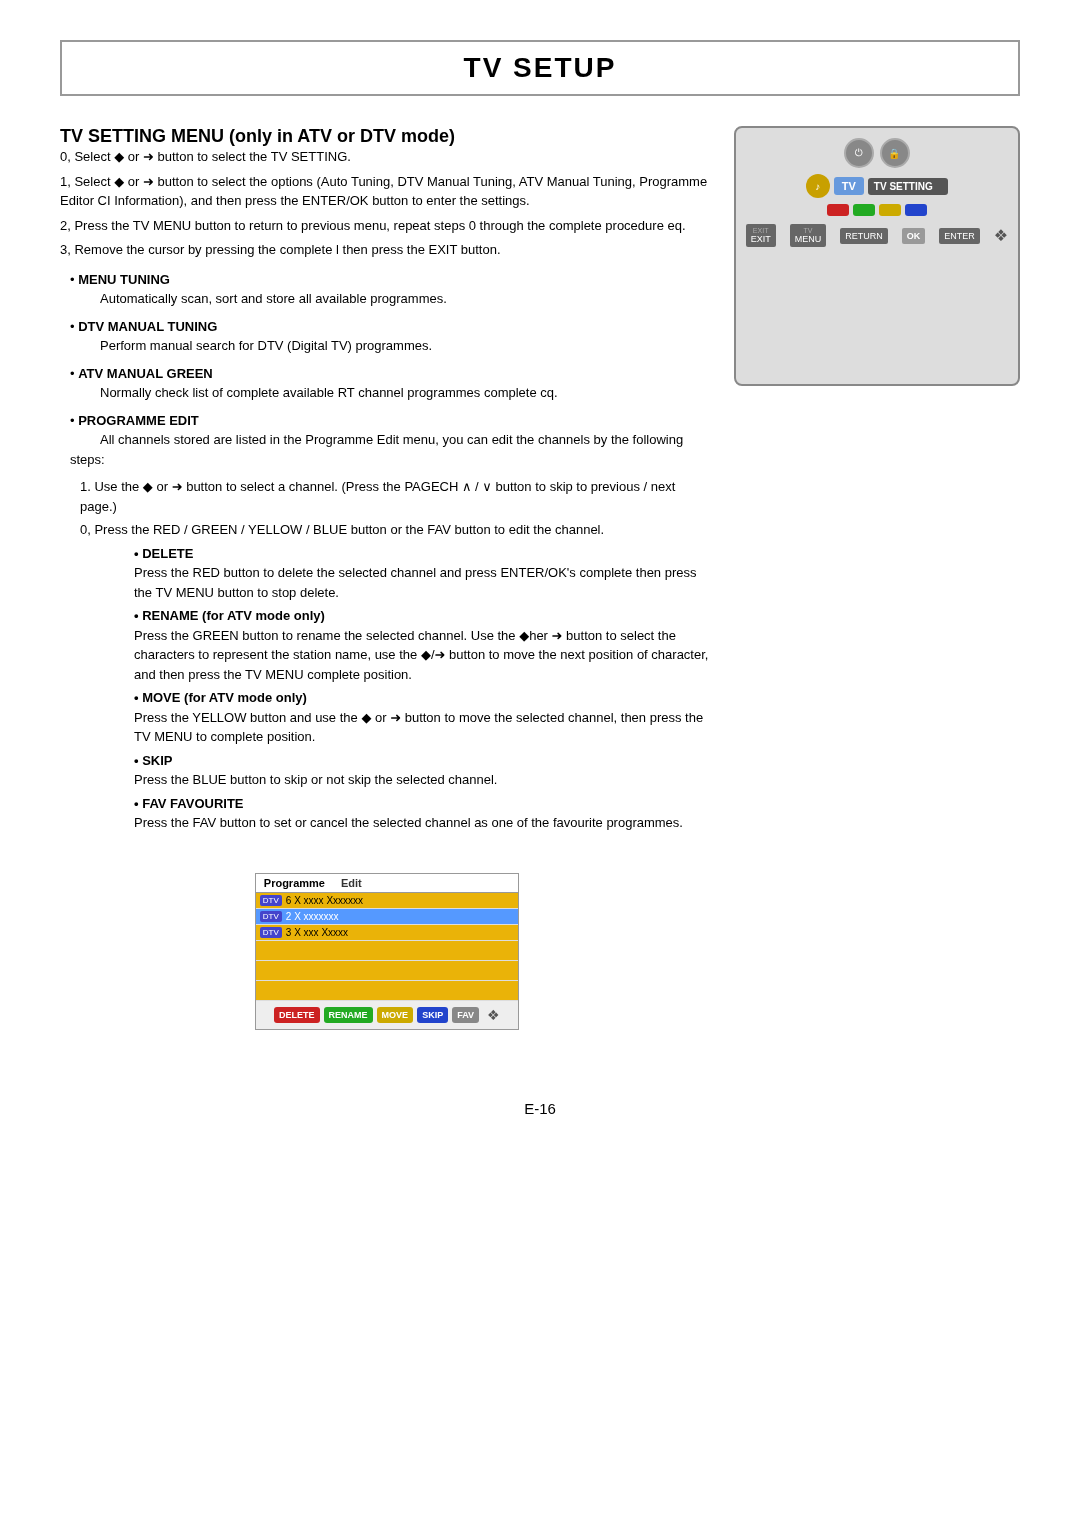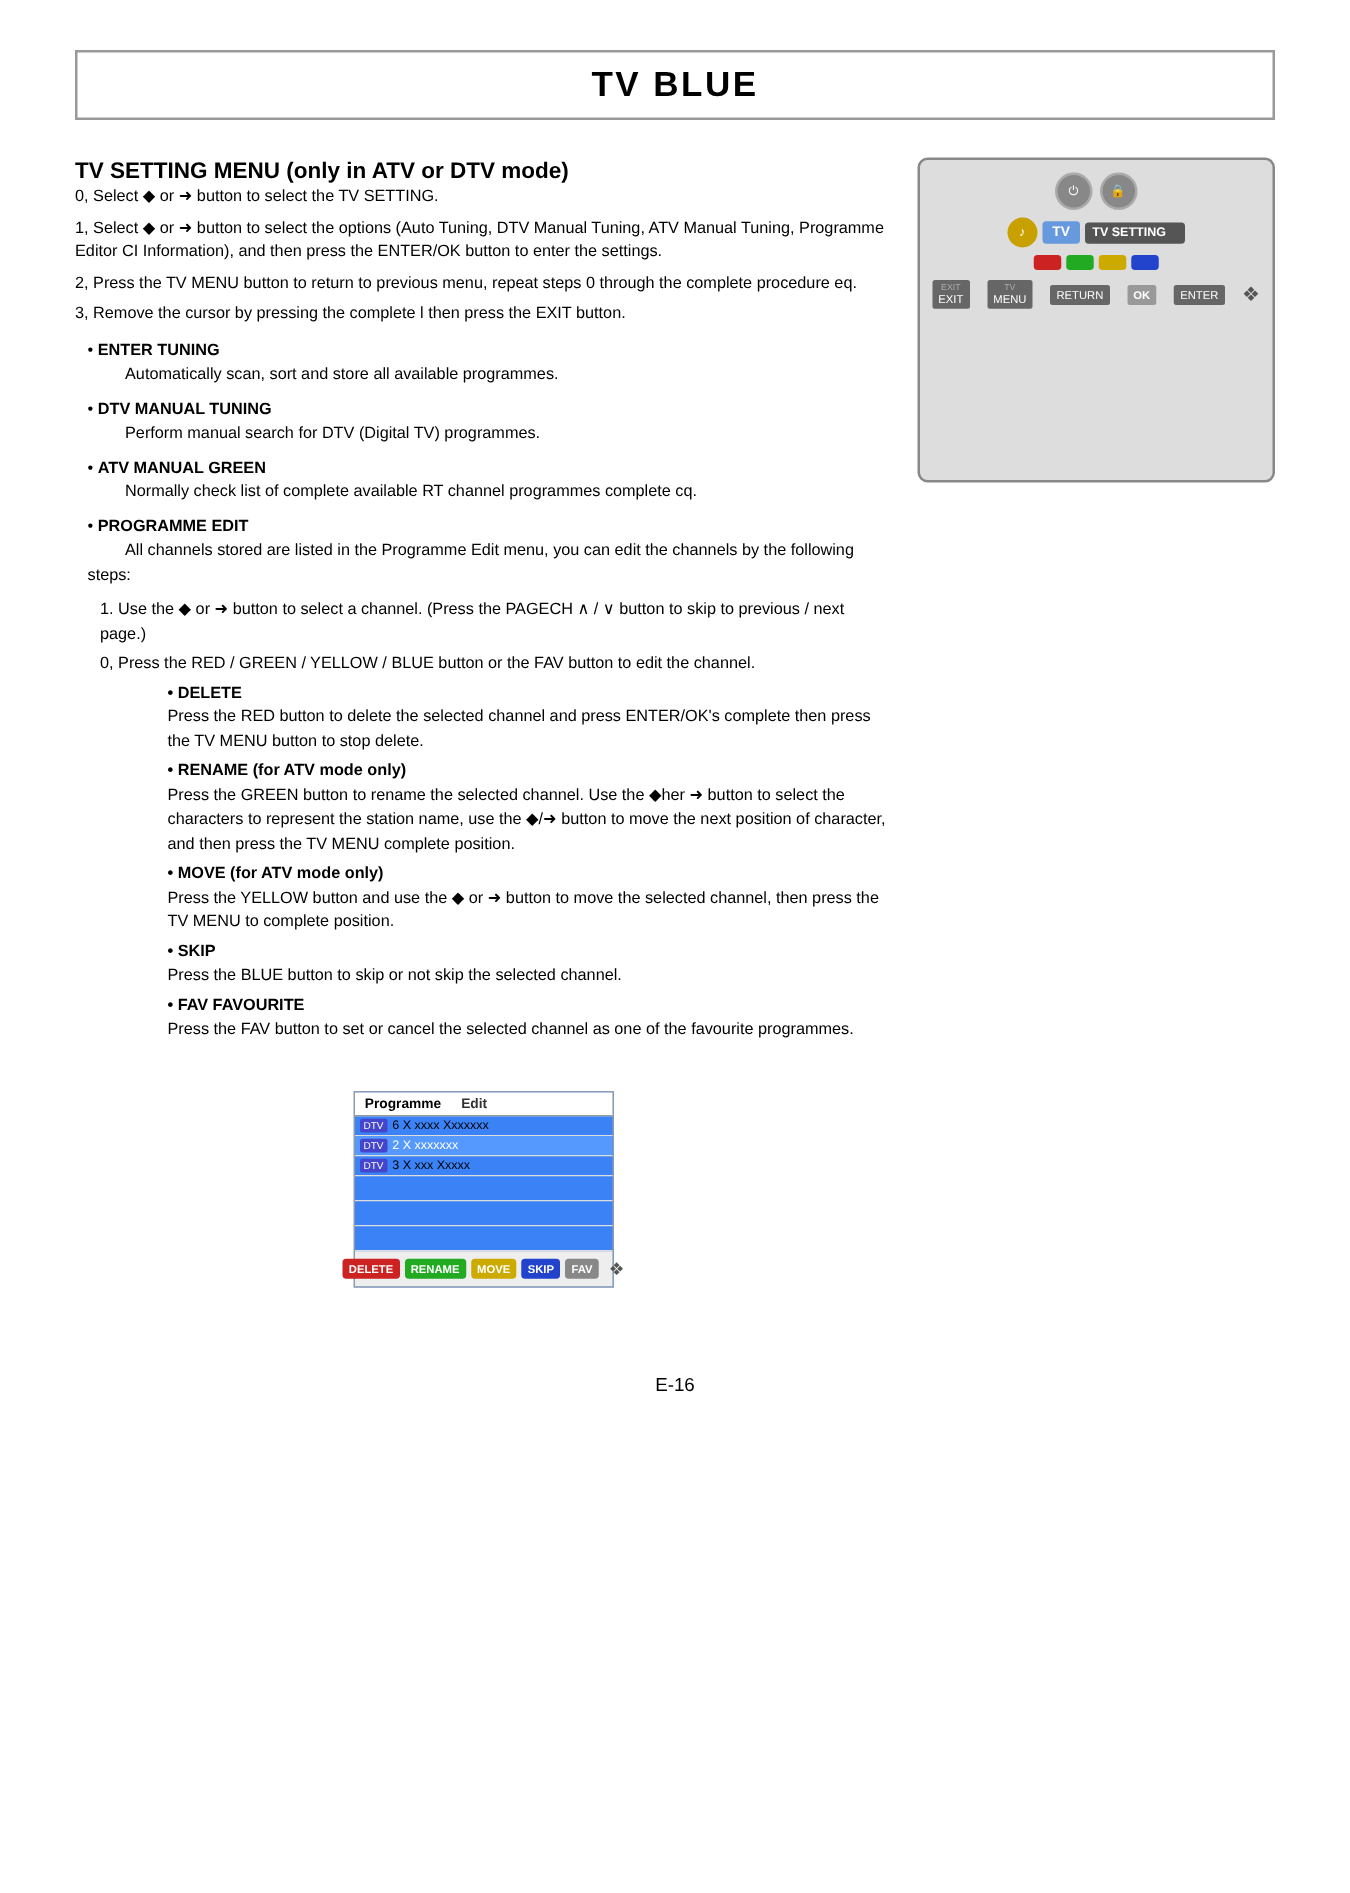--- a/index.html
+++ b/index.html
@@ -81,24 +81,24 @@
       border: 2px solid #888;
       border-radius: 8px;
       padding: 10px;
       background: #ddd;
       position: relative;
       min-height: 260px;
     }
 
     
     .prog-edit-container {
-      width: 208px;
+      width: 264px;
       margin: 20px auto;
       border: 1px solid #999;
-      background: #3b82f6;
+      background: #eab308;
     }
 
     .prog-edit-header {
       display: flex;
       background: #fff;
       border-bottom: 1px solid #999;
       font-size: 11px;
       font-weight: bold;
     }
 
@@ -163,37 +163,37 @@
     .diagrams-column {
       display: flex;
       flex-direction: column;
       gap: 10px;
     }
 
   </style>
 </head>
 <body>
 
-<div class="page-title">TV BLUE</div>
+<div class="page-title">TV SETUP</div>
 
 <div class="main-content">
 
   <div class="text-area">
 
     <div class="section-header">TV SETTING MENU (only in ATV or DTV mode)</div>
 
     <ol class="step-list">
       <li>0, Select ◆ or ➜ button to select the TV SETTING.</li>
       <li>1, Select ◆ or ➜ button to select the options (Auto Tuning, DTV Manual Tuning, ATV Manual Tuning, Programme Editor CI Information), and then press the ENTER/OK button to enter the settings.</li>
       <li>2, Press the TV MENU button to return to previous menu, repeat steps 0 through the complete procedure eq.</li>
       <li>3, Remove the cursor by pressing  the complete l then press the EXIT button.</li>
     </ol>
 
     <div class="bullet-item">
-      <strong>ENTER TUNING</strong><br>
+      <strong>MENU TUNING</strong><br>
       <span class="indent-block">Automatically scan, sort and store all available programmes.</span>
     </div>
 
     <div class="bullet-item">
       <strong>DTV MANUAL TUNING</strong><br>
       <span class="indent-block">Perform manual search for DTV (Digital TV) programmes.</span>
     </div>
 
     <div class="bullet-item">
       <strong>ATV MANUAL GREEN</strong><br>

